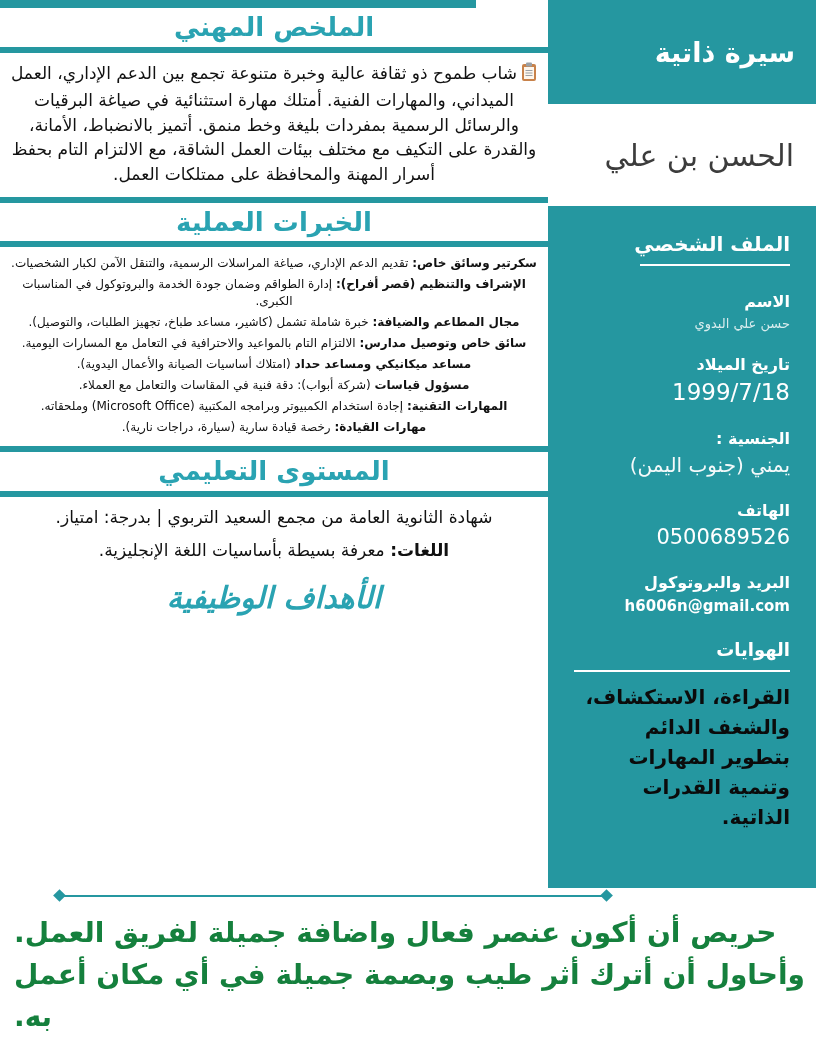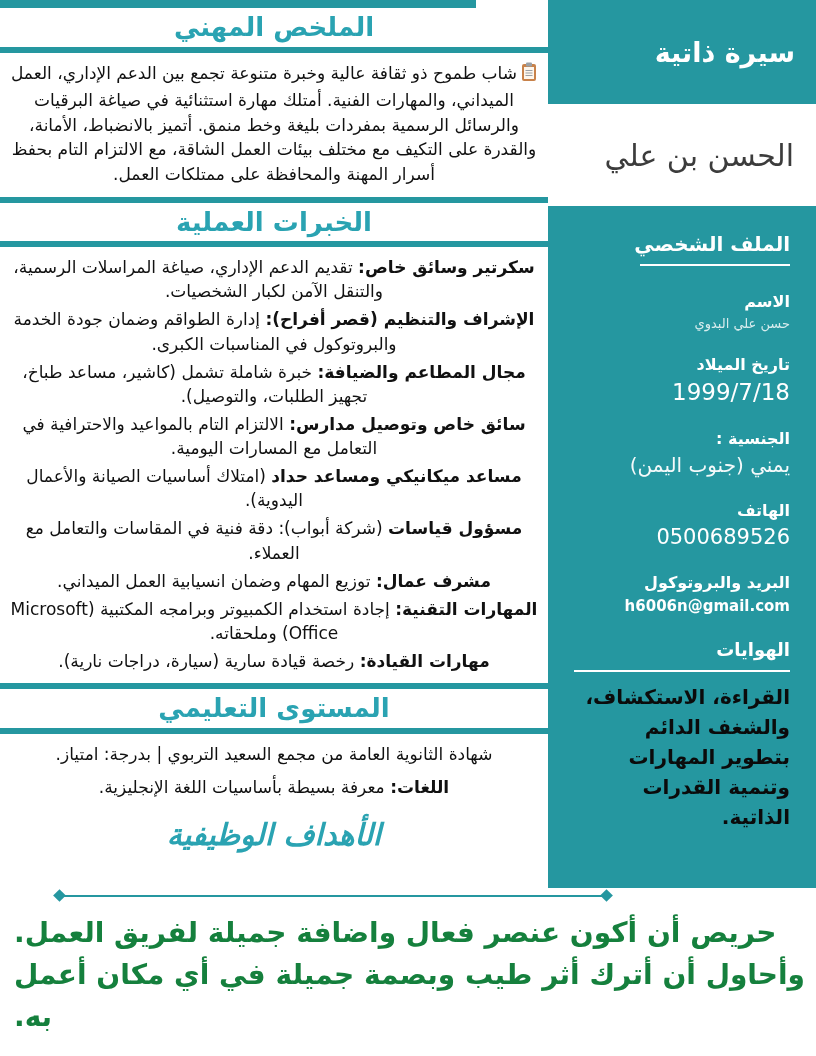--- a/index.html
+++ b/index.html
@@ -10,21 +10,21 @@
   body{margin:0;background:#ffffff;font-family:"DejaVu Sans",sans-serif;}
   .page{position:relative;width:816px;height:1056px;background:#ffffff;direction:rtl;overflow:hidden;}
 
   
   .main-col{position:absolute;top:0;left:0;width:548px;color:#111;}
   .rule{height:6px;background:var(--accent);}
   .rule-top{height:8px;margin-left:0;margin-right:72px;}
   .section-title{color:var(--heading);text-align:center;font-size:26px;font-weight:bold;margin:3px 0;line-height:1.25;}
   .summary{font-size:17px;line-height:1.45;text-align:center;margin:8px 10px 10px;color:#111;}
   .clip-icon{display:inline-block;vertical-align:-3px;margin-left:4px;}
-  .exp-list{font-size:17px;line-height:1.42;text-align:center;margin:8px 4px 10px;color:#111;}
+  .exp-list{font-size:12px;line-height:1.42;text-align:center;margin:8px 4px 10px;color:#111;}
   .exp-item{margin-bottom:4px;}
   .exp-item strong{font-weight:bold;}
   .edu-line{text-align:center;font-size:17px;line-height:1.5;margin:8px 8px;color:#111;}
   .fancy-title{color:var(--heading);text-align:center;font-size:30px;font-weight:bold;font-style:italic;margin:16px 0 0;letter-spacing:1px;}
 
   
   .sidebar{position:absolute;top:0;right:0;width:268px;}
   .cv-box{height:104px;background:var(--accent);color:#fff;font-size:27px;font-weight:bold;display:flex;align-items:center;padding-right:21px;}
   .name-box{height:102px;background:#fff;color:#3c3c3c;font-size:30px;display:flex;align-items:center;padding-right:22px;}
   .profile-box{height:682px;background:var(--accent);color:#fff;padding:26px 26px 0;}
@@ -72,21 +72,20 @@
     <h1 class="section-title">الخبرات العملية</h1>
     <div class="rule"></div>
 
     <div class="exp-list">
       <div class="exp-item"><strong>سكرتير وسائق خاص:</strong><span> تقديم الدعم الإداري، صياغة المراسلات الرسمية، والتنقل الآمن لكبار الشخصيات.</span></div>
       <div class="exp-item"><strong>الإشراف والتنظيم (قصر أفراح):</strong><span> إدارة الطواقم وضمان جودة الخدمة والبروتوكول في المناسبات الكبرى.</span></div>
       <div class="exp-item"><strong>مجال المطاعم والضيافة:</strong><span> خبرة شاملة تشمل (كاشير، مساعد طباخ، تجهيز الطلبات، والتوصيل).</span></div>
       <div class="exp-item"><strong>سائق خاص وتوصيل مدارس:</strong><span> الالتزام التام بالمواعيد والاحترافية في التعامل مع المسارات اليومية.</span></div>
       <div class="exp-item"><strong>مساعد ميكانيكي ومساعد حداد</strong><span> (امتلاك أساسيات الصيانة والأعمال اليدوية).</span></div>
       <div class="exp-item"><strong>مسؤول قياسات</strong><span> (شركة أبواب): دقة فنية في المقاسات والتعامل مع العملاء.</span></div>
-      <div class="exp-item"><strong>مشرف عمال:</strong><span> توزيع المهام وضمان انسيابية العمل الميداني.</span></div>
       <div class="exp-item"><strong>المهارات التقنية:</strong><span> إجادة استخدام الكمبيوتر وبرامجه المكتبية (Microsoft Office) وملحقاته.</span></div>
       <div class="exp-item"><strong>مهارات القيادة:</strong><span> رخصة قيادة سارية (سيارة، دراجات نارية).</span></div>
     </div>
 
     <div class="rule"></div>
     <h1 class="section-title">المستوى التعليمي</h1>
     <div class="rule"></div>
 
     <p class="edu-line">شهادة الثانوية العامة من مجمع السعيد التربوي | بدرجة: امتياز.</p>
     <p class="edu-line"><strong>اللغات:</strong><span> معرفة بسيطة بأساسيات اللغة الإنجليزية.</span></p>

